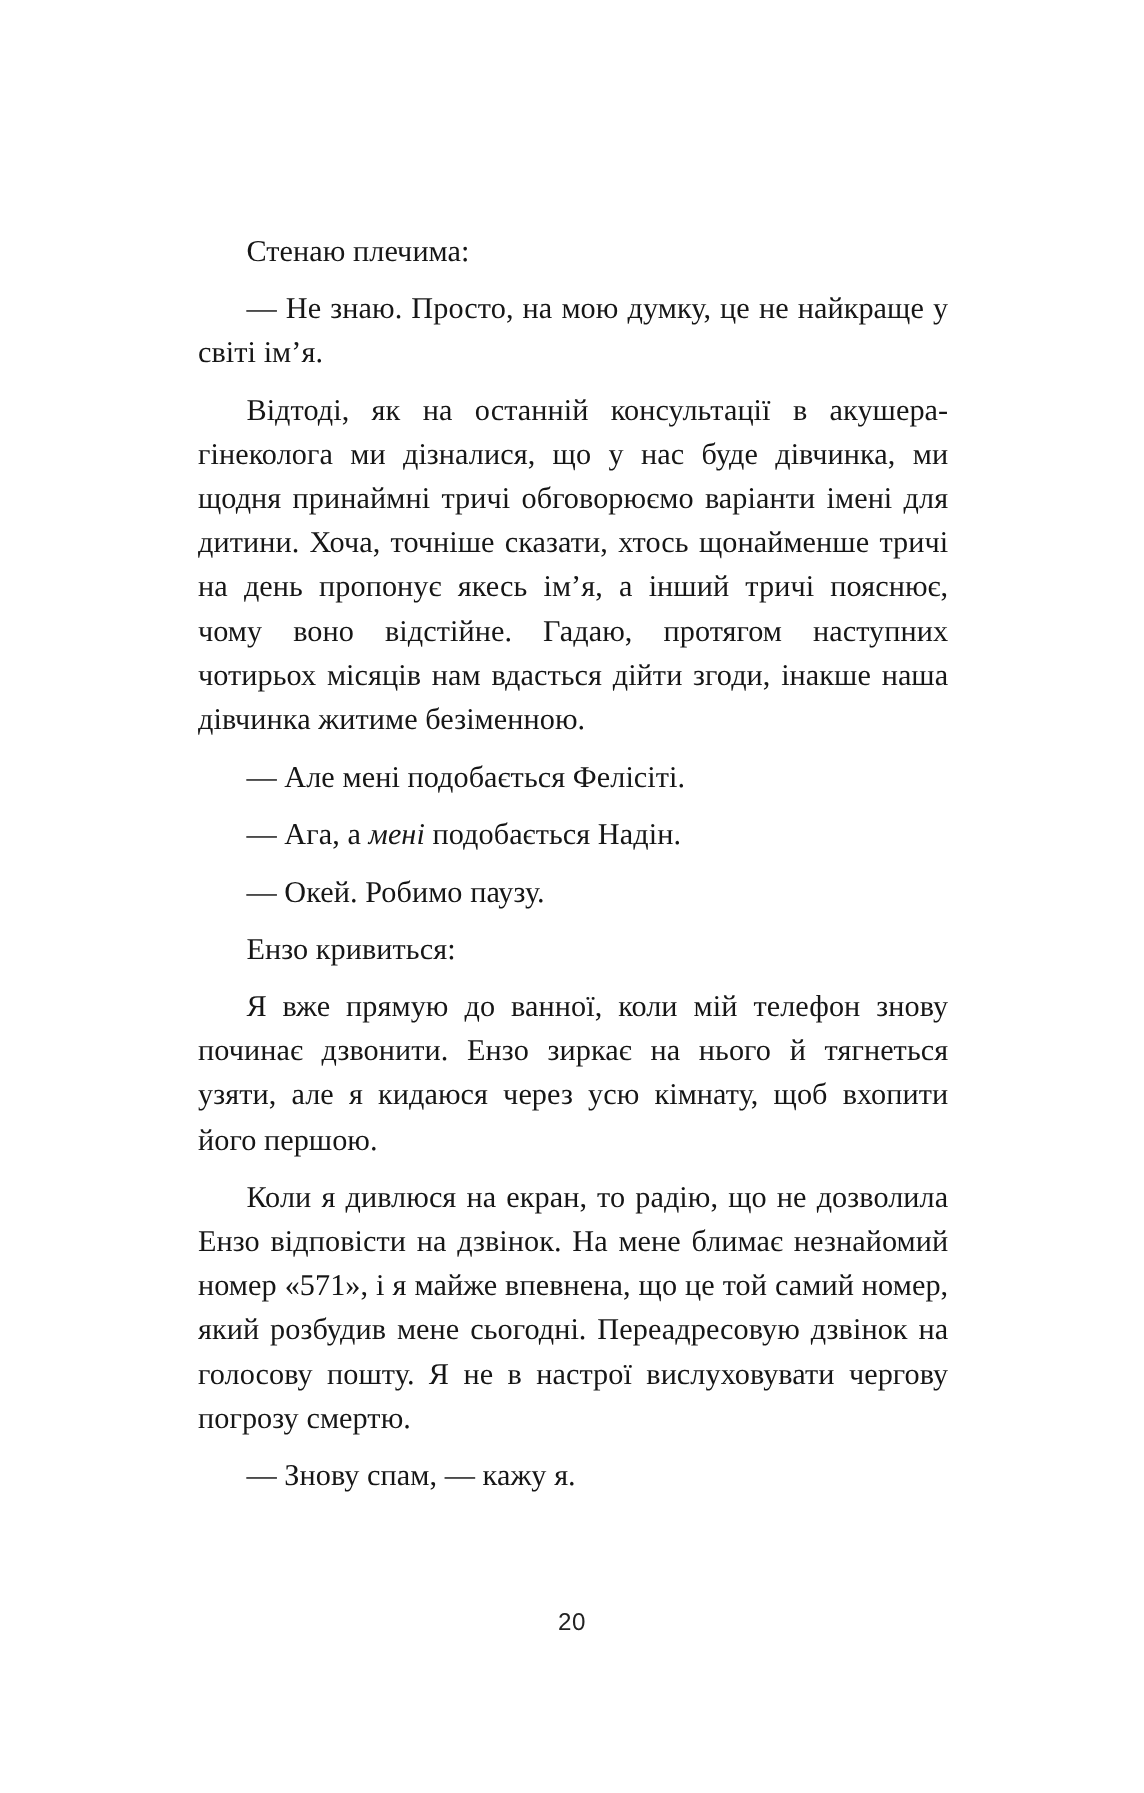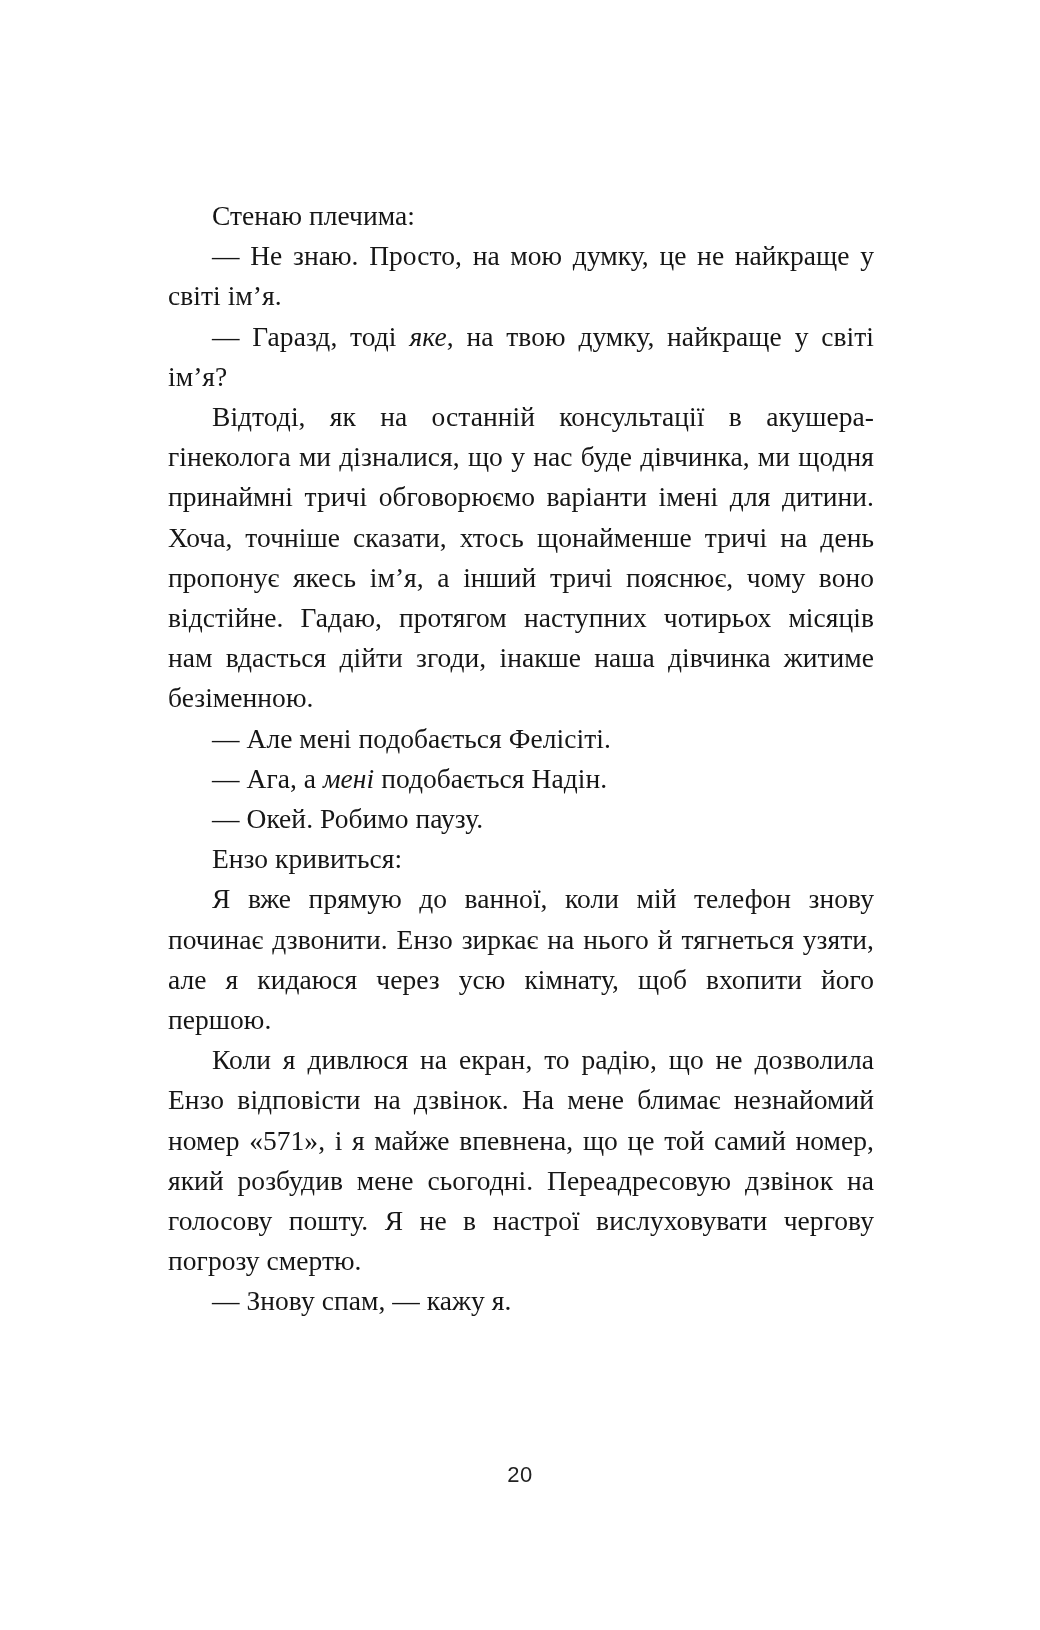--- a/index.html
+++ b/index.html
@@ -18,21 +18,21 @@
     font-family: "Liberation Serif", "DejaVu Serif", serif;
     color: #1a1a1a;
   }
   .text-block {
     position: absolute;
     left: 168px;
     top: 196px;
     width: 706px;
   }
   p.para {
-    margin: 0;
+    margin: 12px;
     padding: 0;
     font-size: 27.5px;
     line-height: 40.2px;
     text-align: justify;
     text-indent: 44px;
     hyphens: none;
     word-spacing: 0px;
     letter-spacing: 0.05px;
     color: #161616;
   }
@@ -59,21 +59,20 @@
 <body>
 
 <div class="page">
 
   <div class="text-block">
 
     <p class="para">Стенаю плечима:</p>
 
     <p class="para dash">— Не знаю. Просто, на мою думку, це не найкраще у світі ім’я.</p>
 
-    <p class="para dash"><span>— Гаразд, тоді </span><em class="it">яке</em><span>, на твою думку, найкраще у світі ім’я?</span></p>
 
     <p class="para">Відтоді, як на останній консультації в акушера-гінеколога ми дізналися, що у нас буде дівчинка, ми щодня принаймні тричі обговорюємо варіанти імені для дитини. Хоча, точніше сказати, хтось щонайменше тричі на день пропонує якесь ім’я, а інший тричі пояснює, чому воно відстійне. Гадаю, протягом наступних чотирьох місяців нам вдасться дійти згоди, інакше наша дівчинка житиме безіменною.</p>
 
 
     <p class="para dash">— Але мені подобається Фелісіті.</p>
 
     <p class="para dash"><span>— Ага, а </span><em class="it">мені</em><span> подобається Надін.</span></p>
 
     <p class="para dash">— Окей. Робимо паузу.</p>
 

